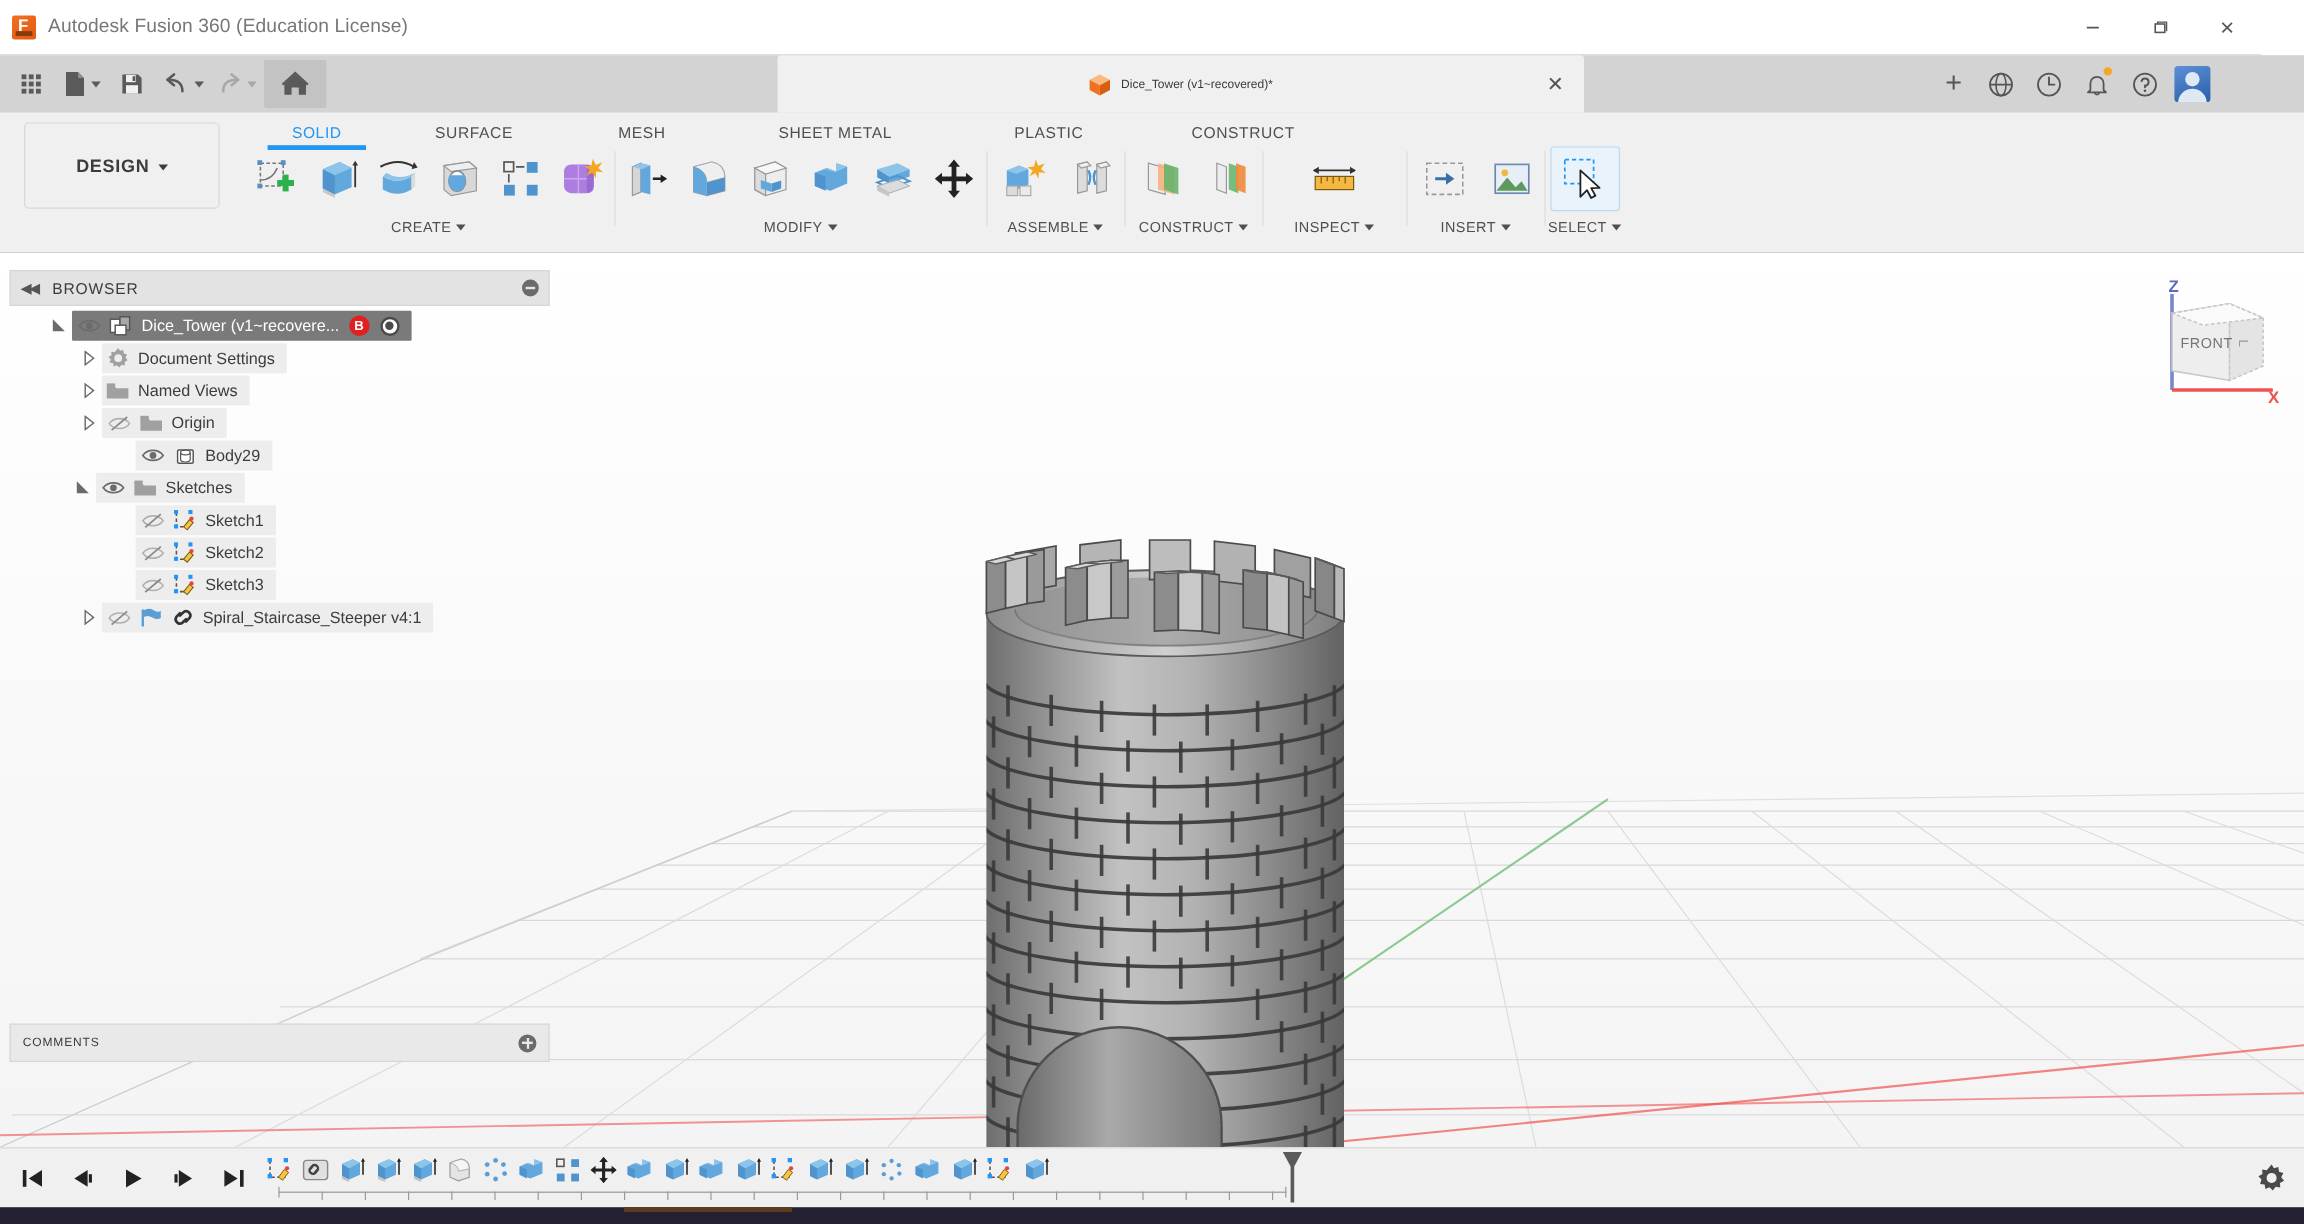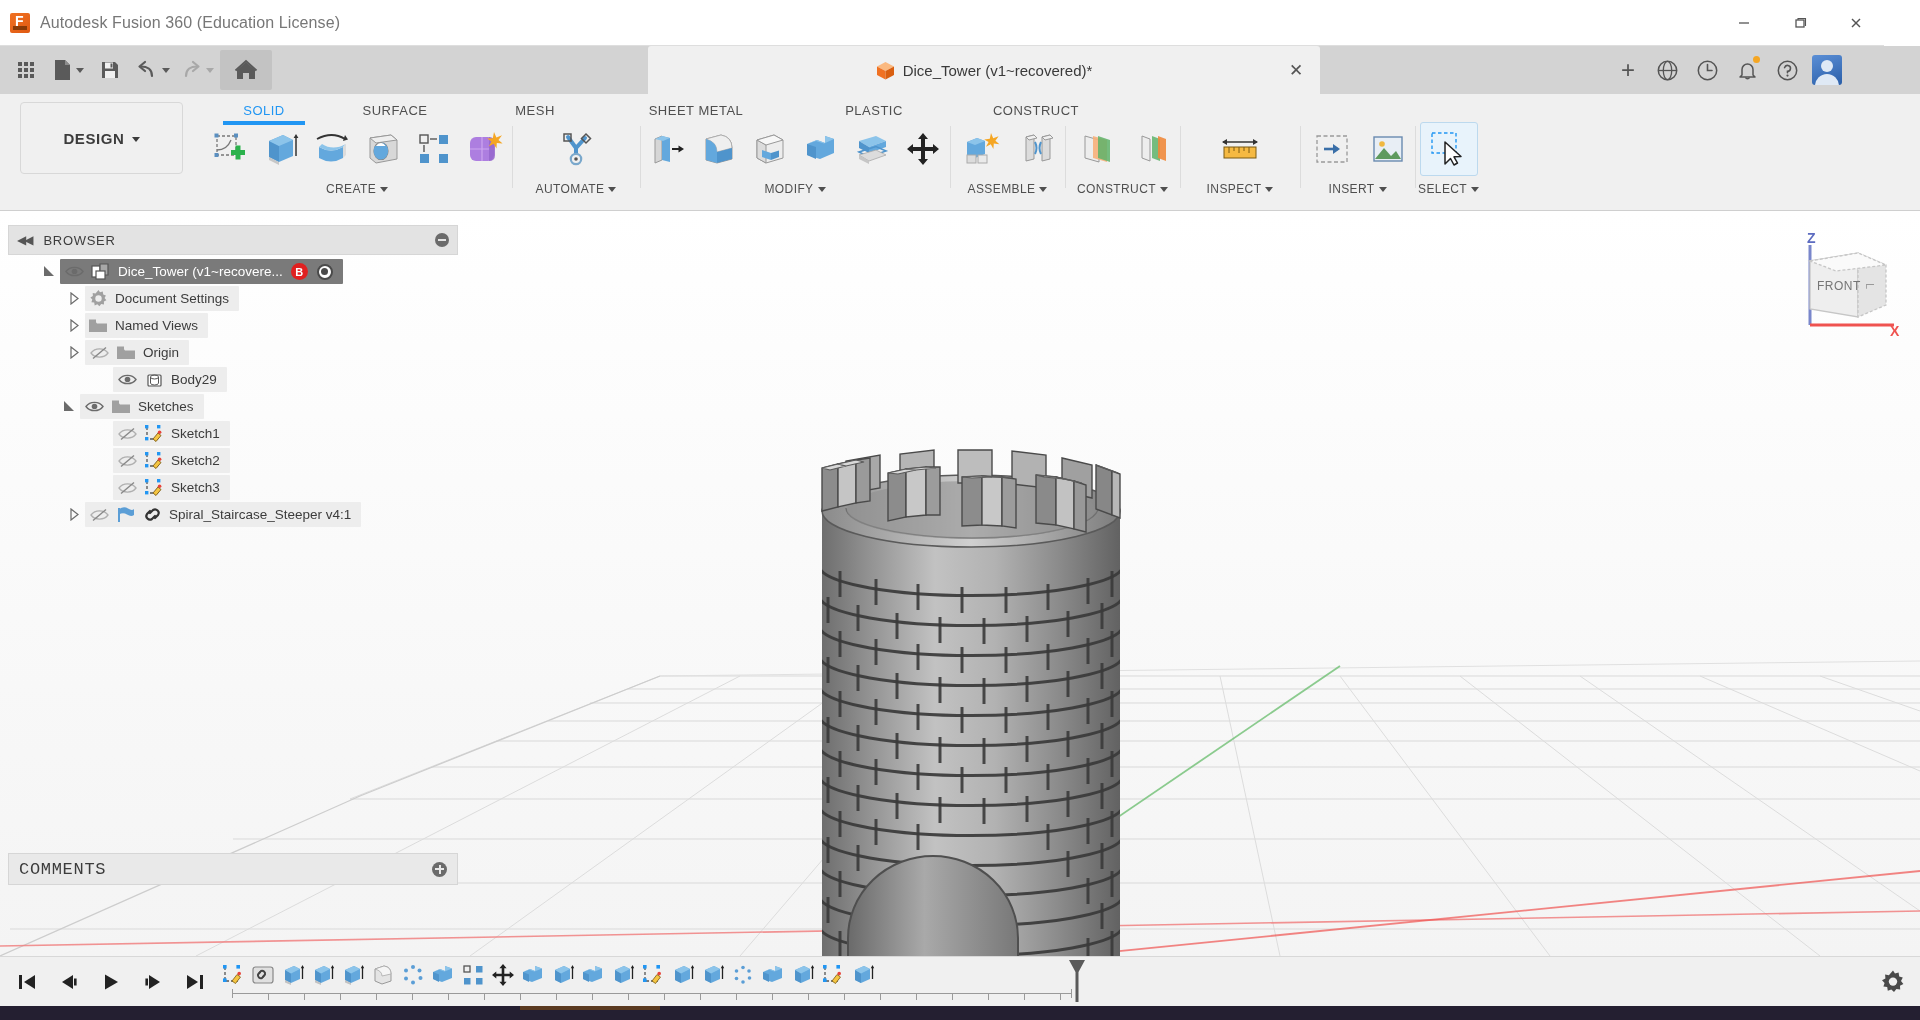--- a/index.html
+++ b/index.html
@@ -63,21 +63,21 @@
 
   
   .doc-tab {
     position: absolute; top: 46px; left: 648px; width: 672px; height: 48px;
     background: #f0f0f0; border-top-left-radius: 3px; border-top-right-radius: 3px;
     display: flex; align-items: center; justify-content: center; gap: 8px;
   }
   .doc-tab-icon {
     width: 19px; height: 19px; position: relative;
   }
-  .doc-title { font-size: 15px; color: #3a3a3a; }
+  .doc-title { font-size: 10px; color: #3a3a3a; }
   .doc-close {
     position: absolute; right: 14px; top: 14px; width: 20px; height: 20px;
     display: flex; align-items: center; justify-content: center; color: #555; font-size: 17px;
   }
   .tab-plus {
     position: absolute; top: 46px; left: 1608px; width: 40px; height: 48px;
     display: flex; align-items: center; justify-content: center; color: #555; font-size: 24px;
   }
   .top-right-icons {
     position: absolute; top: 46px; left: 1650px; height: 48px; display: flex; align-items: center; gap: 6px;
@@ -205,21 +205,21 @@
     width: 16px; height: 16px; border-radius: 50%; border: 2px solid #4a4a4a; margin-left: 9px;
     display: flex; align-items: center; justify-content: center; flex: none; background: #fff;
   }
   .radio-dot i { width: 7px; height: 7px; border-radius: 50%; background: #4a4a4a; display: block; }
 
   
   .comments {
     position: absolute; left: 8px; top: 642px; width: 450px; height: 32px;
     background: #e9e9e9; border: 1px solid #d6d6d6; display: flex; align-items: center; padding: 0 10px;
   }
-  .comments-label { font-size: 17px; color: #3c3c3c; letter-spacing: .7px; font-family: Liberation Mono, monospace; }
+  .comments-label { font-size: 10px; color: #3c3c3c; letter-spacing: .7px; }
   .comments-add {
     margin-left: auto; width: 15px; height: 15px; border-radius: 50%; background: #6b6b6b; position: relative;
   }
   .comments-add::before { content:""; position:absolute; left:6.5px; top:3px; width:2px; height:9px; background:#e9e9e9; }
   .comments-add::after  { content:""; position:absolute; left:3px; top:6.5px; width:9px; height:2px; background:#e9e9e9; }
 
   
   .viewcube { position: absolute; right: 14px; top: 18px; width: 120px; height: 110px; }
 
   
@@ -459,38 +459,20 @@
               <path d="M27 0 L29.4 5.4 L35 3.2 L31.5 8 L35.6 11.5 L29.8 11 L29.5 16.6 L26.6 11.8 L21.8 14.4 L24.4 9.4 L20 6.6 L25.8 6.2 Z" fill="#f5a623"></path>
             </svg>
           </div>
         </div>
         <div class="panel-label">
           <span>CREATE</span>
             <span class="pc"></span>
         </div>
       </div>
 
-      <div class="panel" style="min-width:128px">
-        <div class="panel-icons">
-          <div class="ic wide">
-            <svg width="36" height="36" viewBox="0 0 36 36">
-              <path d="M10 6 L18 17 L27 7" fill="none" stroke="#4f94cc" stroke-width="4" stroke-linecap="round"></path>
-              <path d="M18 16 V24" stroke="#4f94cc" stroke-width="4"></path>
-              <rect x="6" y="3" width="7" height="7" fill="none" stroke="#555" stroke-width="1.5"></rect>
-              <path d="M28 3 L32.5 7.5 L28 12 L23.5 7.5 Z" fill="none" stroke="#555" stroke-width="1.5"></path>
-              <circle cx="18" cy="28" r="5.2" fill="none" stroke="#7aa8cc" stroke-width="2.2"></circle>
-              <circle cx="18" cy="28" r="1.8" fill="#555"></circle>
-            </svg>
-          </div>
-        </div>
-        <div class="panel-label">
-          <span>AUTOMATE</span>
-            <span class="pc"></span>
-        </div>
-      </div>
 
       <div class="panel">
         <div class="panel-icons">
           <div class="ic">
             <svg width="36" height="34" viewBox="0 0 36 34">
               <path d="M5 7 L12 4 L12 28 L5 31 Z" fill="#d6d6d6" stroke="#999" stroke-width="1"></path>
               <path d="M12 4 L20 6 L20 30 L12 28 Z" fill="#63a8dd"></path>
               <path d="M12 4 L20 6 L13 9 L5 7 Z" fill="#8cc4ea"></path>
               <line x1="22" y1="17" x2="31" y2="17" stroke="#222" stroke-width="2"></line>
               <path d="M34 17 L28.5 13.5 L28.5 20.5 Z" fill="#222"></path>

